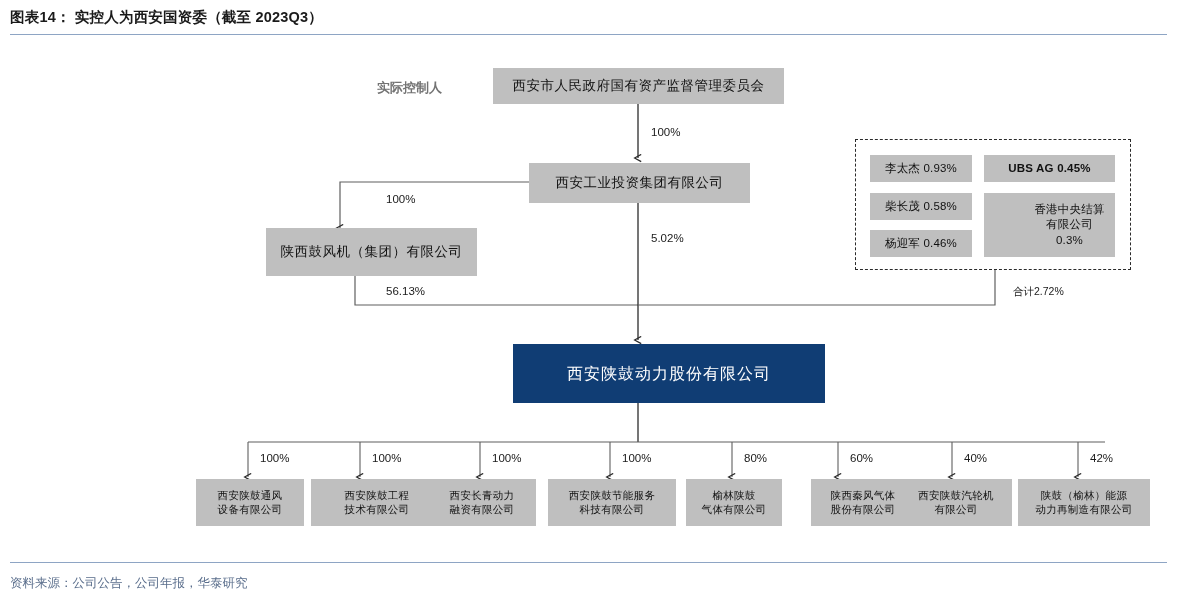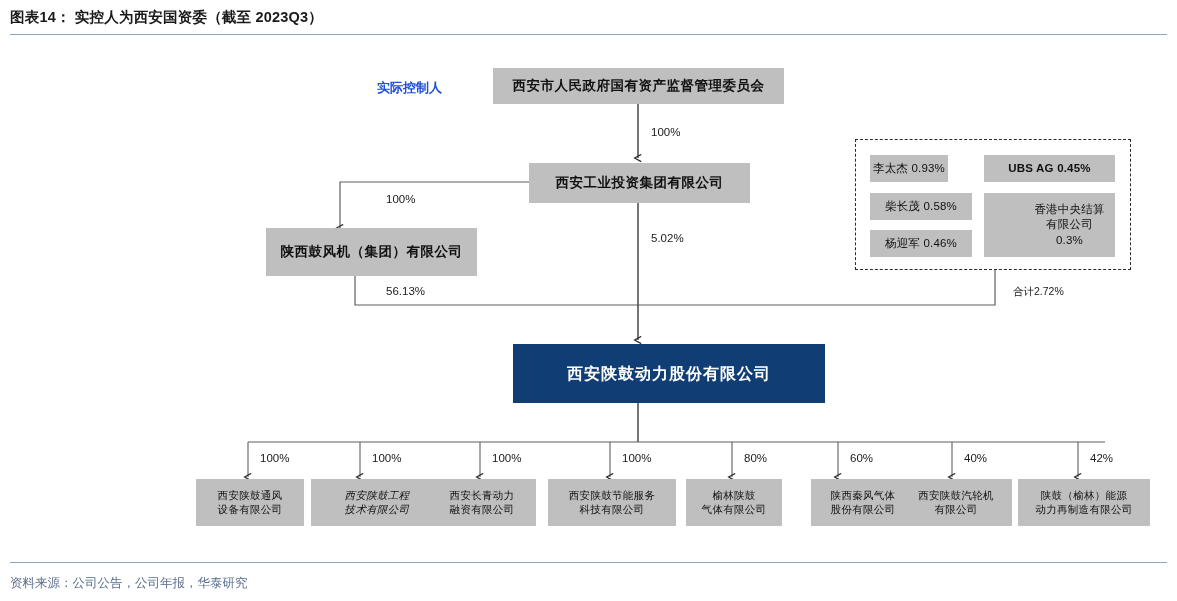--- a/index.html
+++ b/index.html
@@ -67,21 +67,21 @@
   .node {
     position: absolute;
     box-sizing: border-box;
     background: #bfbfbf;
     color: #111;
     display: flex;
     align-items: center;
     justify-content: center;
     text-align: center;
     line-height: 1.32;
-    font-weight: bold;
+    font-weight: normal;
     white-space: pre-line;
   }
   .node.main {
     background: #103d74;
     color: #ffffff;
     font-size: 16px;
     letter-spacing: 1px;
     margin-left: 29px;
   }
   .node.lvl1 { font-size: 13.5px; letter-spacing: 0.5px; }
@@ -96,21 +96,21 @@
     color: #1a1a1a;
     white-space: nowrap;
   }
   .pct-label.small { font-size: 10.5px; }
   #actual-controller-label {
     position: absolute;
     left: 377px;
     top: 79px;
     font-size: 13px;
     font-weight: bold;
-    color: #1d4ed8;
+    color: #737373;
     white-space: nowrap;
   }
 
   
   #holders-group {
     position: absolute;
     left: 855px;
     top: 139px;
     width: 276px;
     height: 131px;
@@ -165,40 +165,40 @@
 <div class="node main" style="left:484px; top:344px; width:312px; height:59px;">西安陕鼓动力股份有限公司</div>
 
 <div class="pct-label" style="left:651px; top:126px;">100%</div>
 <div class="pct-label" style="left:386px; top:193px;">100%</div>
 <div class="pct-label" style="left:386px; top:285px;">56.13%</div>
 <div class="pct-label" style="left:651px; top:232px;">5.02%</div>
 <div class="pct-label small" style="left:1013px; top:285px;">合计2.72%</div>
 
 <div id="holders-group"></div>
 
-<div class="node holder" style="left:870px; top:155px; width:78px; height:27px;">李太杰 0.93%</div>
+<div class="node holder" style="left:870px; top:155px; width:102px; height:27px;">李太杰 0.93%</div>
 <div class="node holder" style="left:984px; top:155px; width:131px; height:27px; font-weight:bold;">UBS AG 0.45%</div>
 <div class="node holder" style="left:870px; top:193px; width:102px; height:27px;">柴长茂 0.58%</div>
 <div class="node holder" style="left:984px; top:193px; width:131px; height:64px;padding-left:40px;">香港中央结算
 有限公司
 0.3%</div>
 <div class="node holder" style="left:870px; top:230px; width:102px; height:27px;">杨迎军 0.46%</div>
 
 <div class="pct-label" style="left:260px; top:452px;">100%</div>
 <div class="pct-label" style="left:372px; top:452px;">100%</div>
 <div class="pct-label" style="left:492px; top:452px;">100%</div>
 <div class="pct-label" style="left:622px; top:452px;">100%</div>
 <div class="pct-label" style="left:744px; top:452px;">80%</div>
 <div class="pct-label" style="left:850px; top:452px;">60%</div>
 <div class="pct-label" style="left:964px; top:452px;">40%</div>
 <div class="pct-label" style="left:1090px; top:452px;">42%</div>
 
 <div class="node sub" style="left:196px; top:479px; width:108px; height:47px;">西安陕鼓通风
 设备有限公司</div>
-<div class="node sub" style="left:311px; top:479px; width:132px; height:47px;font-style:italic;">西安陕鼓工程
+<div class="node sub" style="left:311px; top:479px; width:132px; height:47px;">西安陕鼓工程
 技术有限公司</div>
 <div class="node sub" style="left:428px; top:479px; width:108px; height:47px;">西安长青动力
 融资有限公司</div>
 <div class="node sub" style="left:548px; top:479px; width:128px; height:47px;">西安陕鼓节能服务
 科技有限公司</div>
 <div class="node sub" style="left:686px; top:479px; width:96px; height:47px;">榆林陕鼓
 气体有限公司</div>
 <div class="node sub" style="left:791px; top:479px; width:104px; height:47px;margin-left:20px;">陕西秦风气体
 股份有限公司</div>
 <div class="node sub" style="left:900px; top:479px; width:112px; height:47px;">西安陕鼓汽轮机

